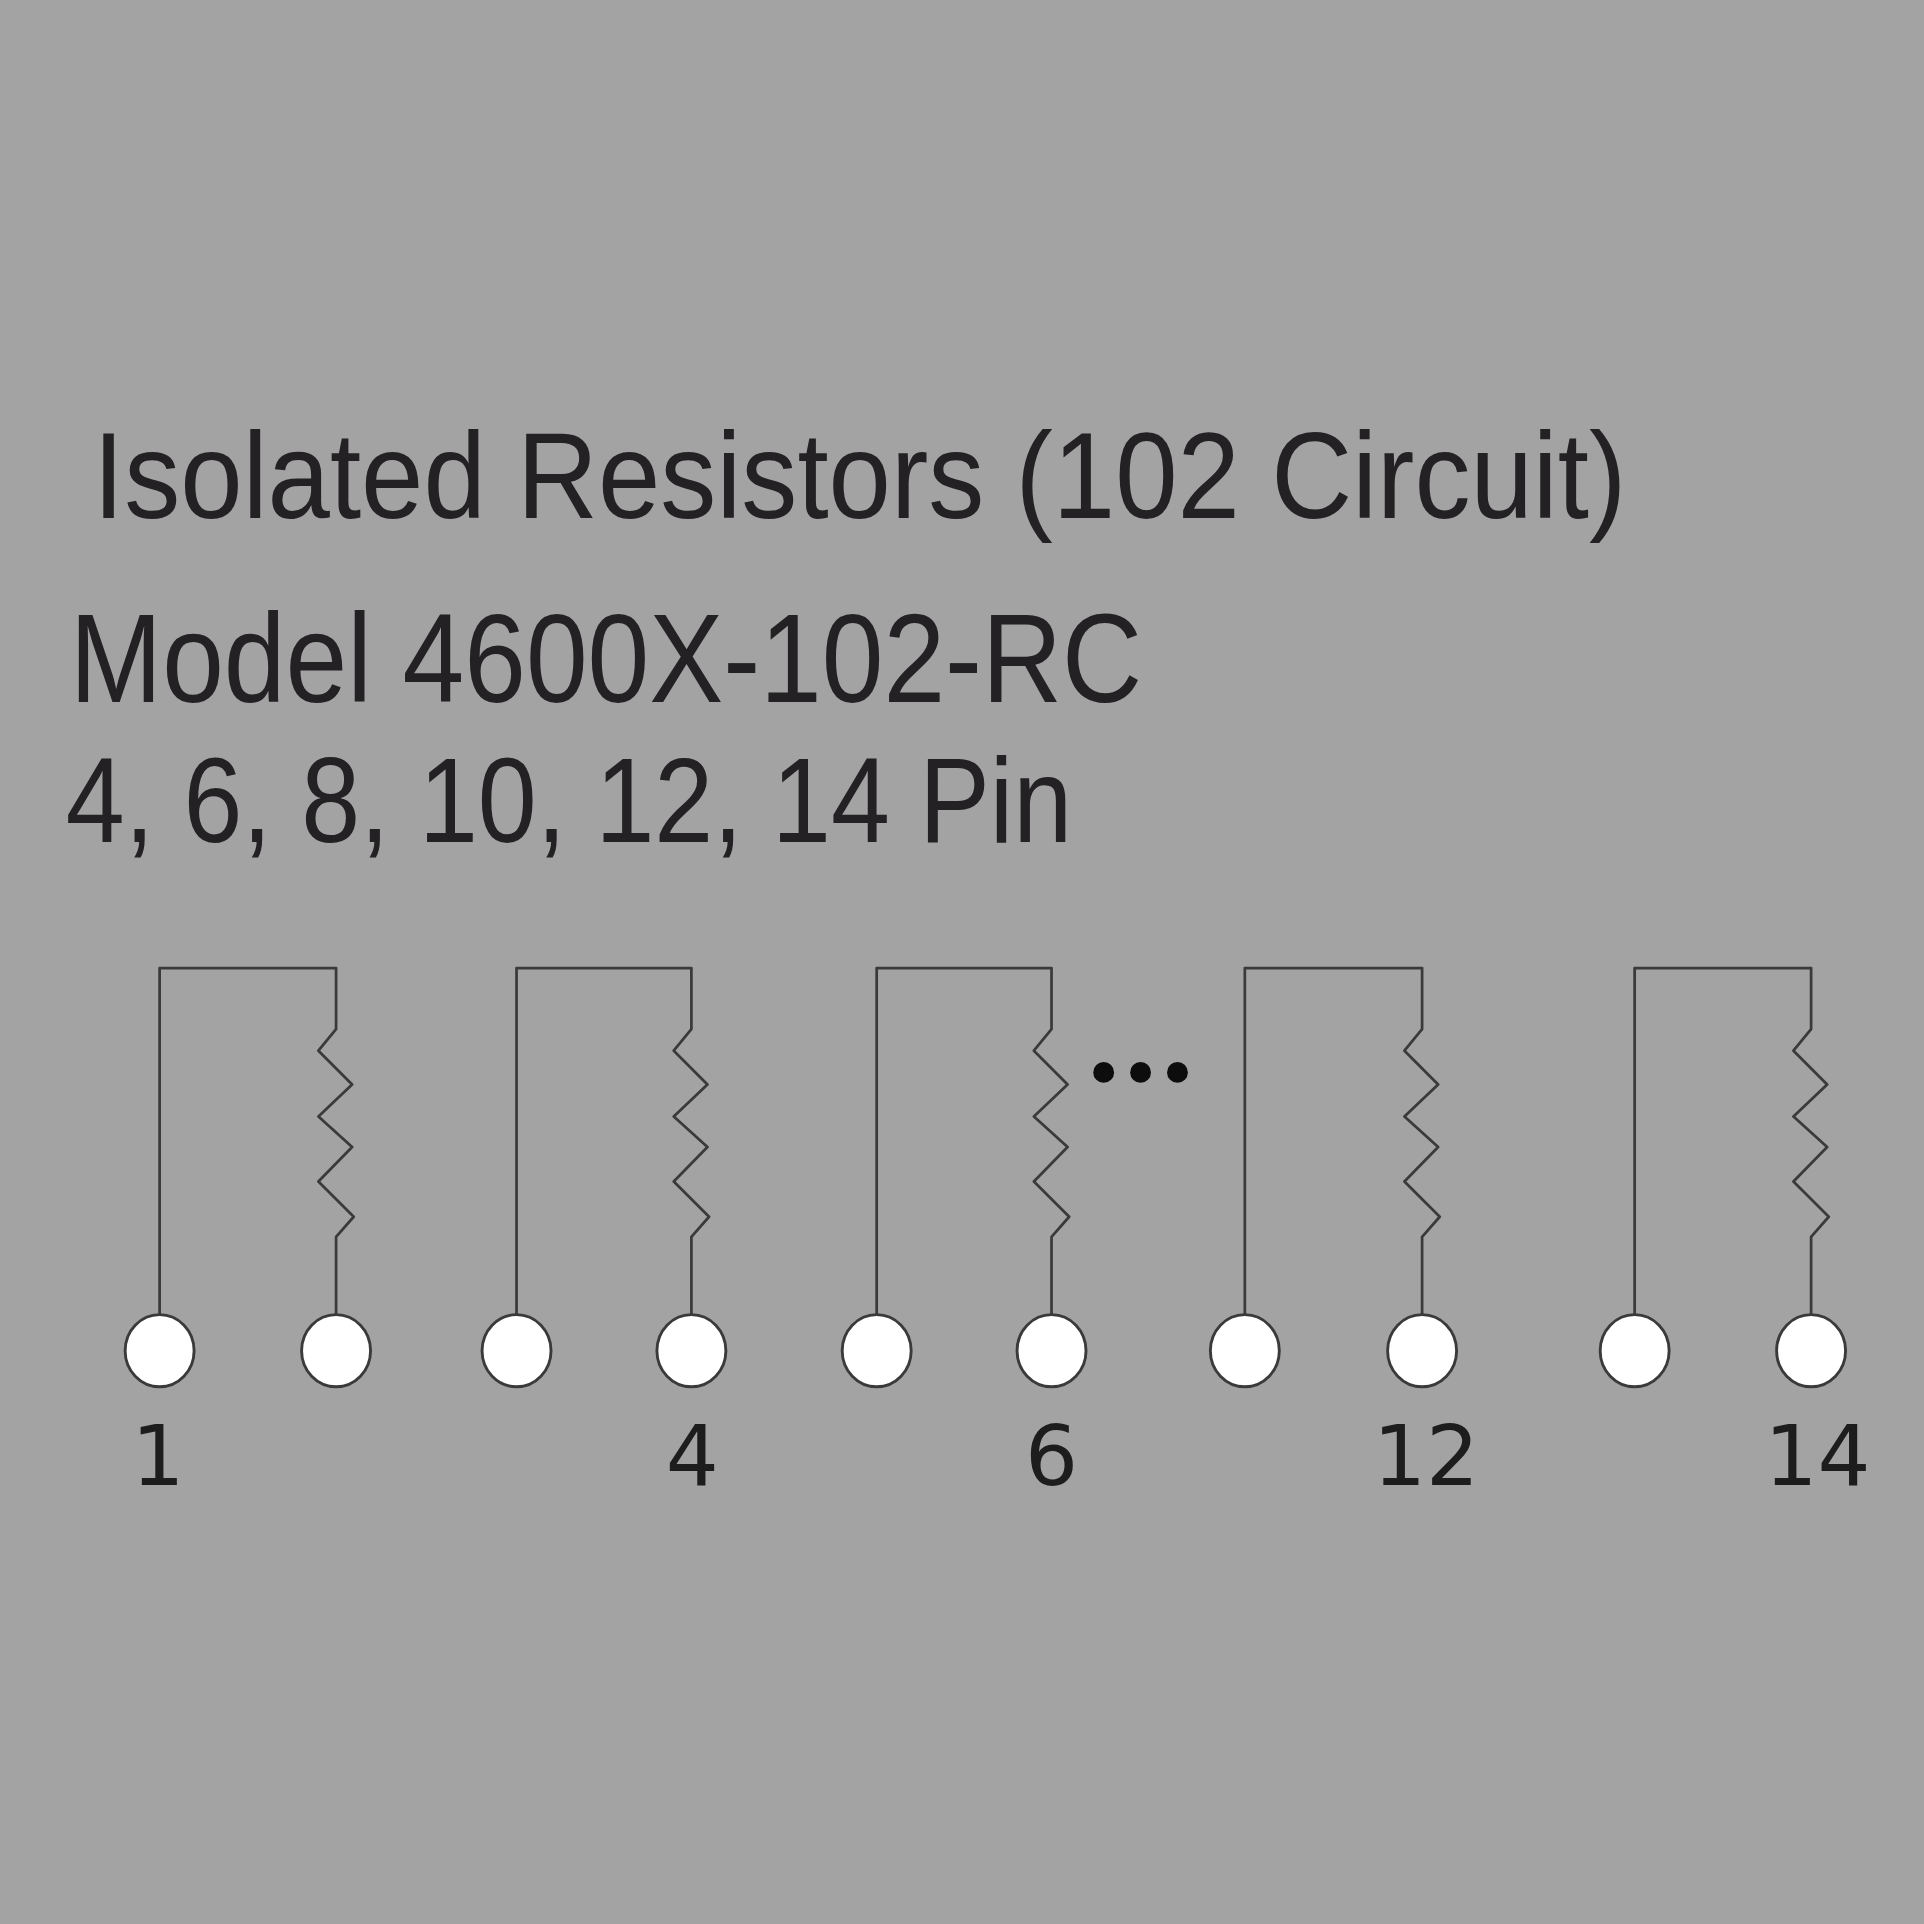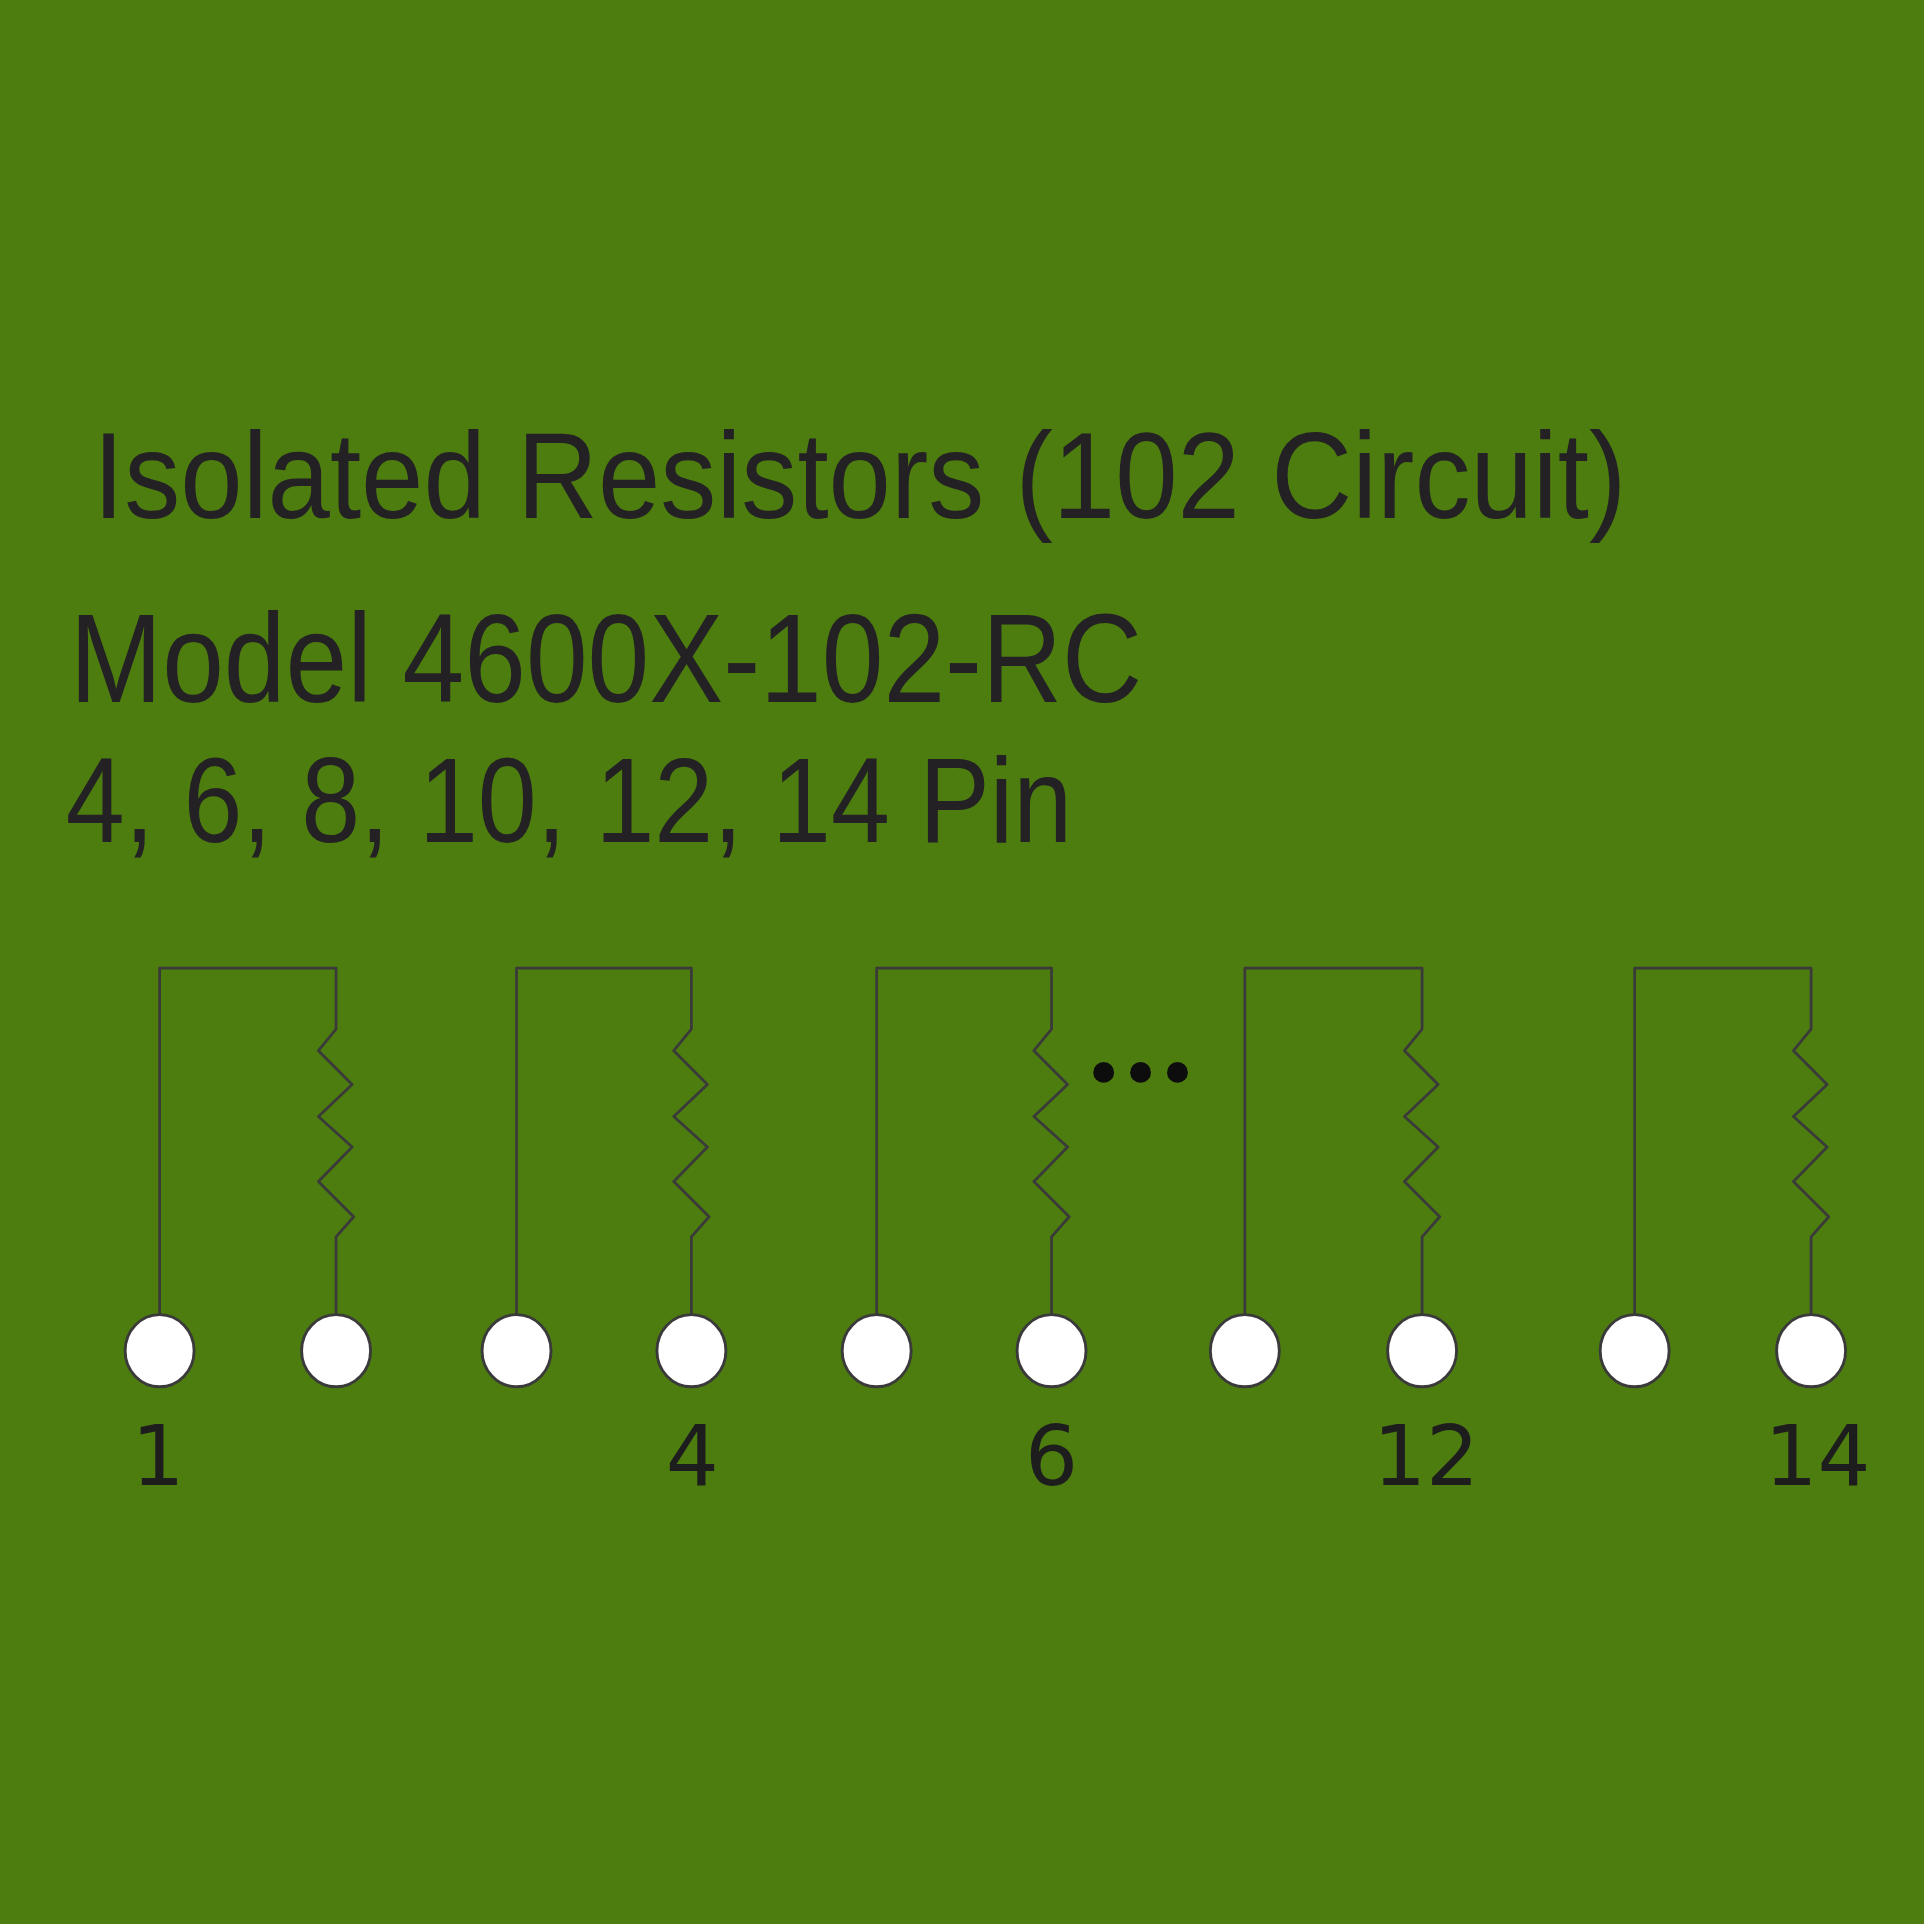--- a/index.html
+++ b/index.html
@@ -1,20 +1,20 @@
 <!DOCTYPE html>
 <html style="font-size:13px"><head>
 <meta charset="utf-8">
 <style>
   html, body { margin: 0; padding: 0; background: #ffffff; }
   .page {
     position: relative;
     width: 1925px;
     height: 1925px;
-    background: #4d7c0f;
+    background: #a3a3a3;
     overflow: hidden;
     font-family: "Liberation Sans", sans-serif;
   }
   .page svg { display: block; width: 1925px; height: 1925px; }
   text.hdr {
     fill: #232123;
     font-family: "Liberation Sans", sans-serif;
     font-weight: 400;
   }
   text.pin-label {

